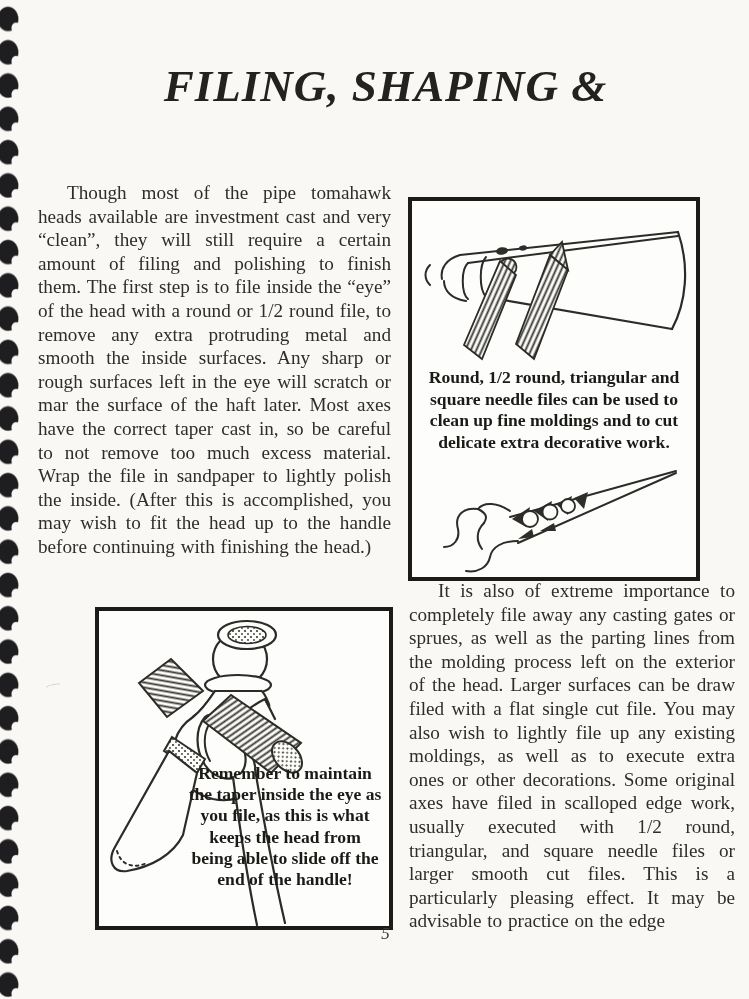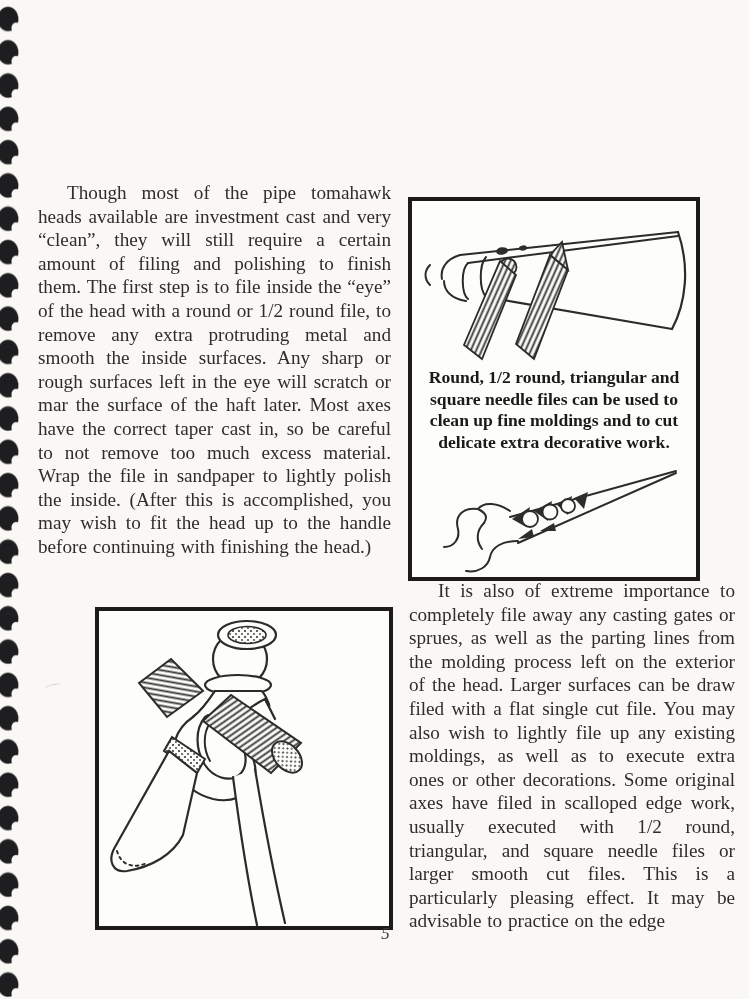--- a/index.html
+++ b/index.html
@@ -59,20 +59,21 @@
   .ln22{fill:none;stroke:#2c2b27;stroke-width:2.2;stroke-linecap:round;}
   .wh{fill:#fdfdfb;stroke:#2c2b27;stroke-width:2.2;}
   .dk{fill:#2f2d29;stroke:none;}
 </style>
 </head>
 <body>
 
 <div class="binding"></div>
 
 <div class="title">
+  <div>FILING, SHAPING &amp;</div>
 </div>
 
 <div class="para para-left">Though most of the pipe tomahawk heads available are investment cast and very “clean”, they will still require a certain amount of filing and polishing to finish them. The first step is to file inside the “eye” of the head with a round or 1/2 round file, to remove any extra protruding metal and smooth the inside surfaces. Any sharp or rough surfaces left in the eye will scratch or mar the surface of the haft later. Most axes have the correct taper cast in, so be careful to not remove too much excess material. Wrap the file in sandpaper to lightly polish the inside. (After this is accomplished, you may wish to fit the head up to the handle before continuing with finishing the head.)</div>
 
 <div class="figbox fig-right">
   <svg class="illus il-1" width="278" height="152" viewBox="0 0 278 152">
     <defs>
       <pattern id="f1h" patternUnits="userSpaceOnUse" width="5" height="5" patternTransform="rotate(24)">
         <rect width="5" height="5" fill="#fdfdfb"></rect>
         <line x1="2.5" y1="0" x2="2.5" y2="5" stroke="#3a3833" stroke-width="1.9"></line>
@@ -167,17 +168,18 @@
     <path class="wh" d="M70,140 L16,236 C8,250 14,262 28,260 C52,256 74,244 84,224 L98,162 Z"></path>
     <path class="ln" d="M18,240 C22,254 34,258 48,252" stroke-dasharray="2.5 4"></path>
 
     <path d="M134,166 C140,212 148,266 158,314 L186,312 C174,260 164,206 156,158 Z" fill="#fdfdfb" stroke="none"></path>
     <path class="ln22" d="M134,166 C140,212 148,266 158,314"></path>
     <path class="ln22" d="M156,158 C164,206 174,260 186,312"></path>
 
     <path d="M104,110 L132,84 L202,132 L172,162 Z" fill="url(#f3h)" stroke="#2c2b27" stroke-width="2"></path>
     <ellipse cx="188" cy="146" rx="12" ry="18" transform="rotate(-42 188 146)" fill="url(#f3s)" stroke="#2c2b27" stroke-width="2"></ellipse>
   </svg>
+  <div class="caption cap-taper">Remember to maintain the taper inside the eye as you file, as this is what keeps the head from being able to slide off the end of the handle!</div>
 </div>
 
 <div class="pencil"></div>
 
 <div class="pagenum">5</div>
 
 </body></html>

